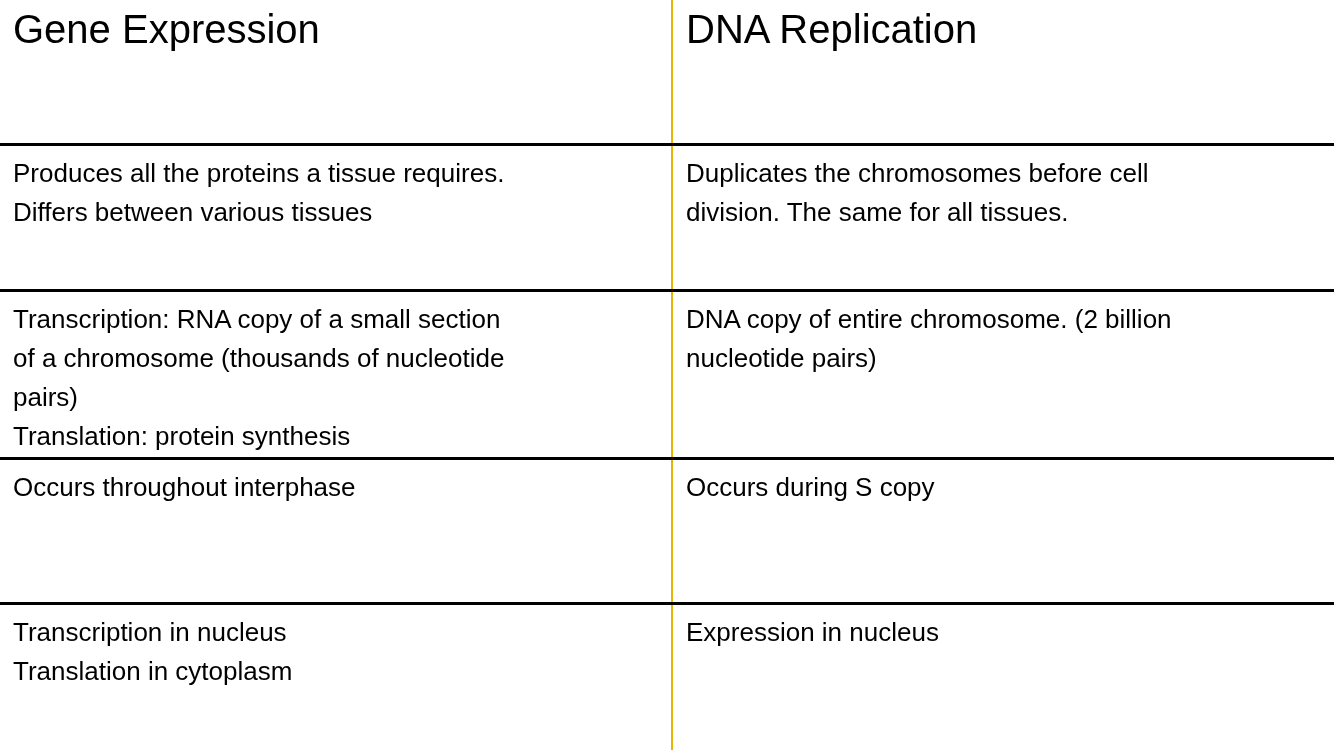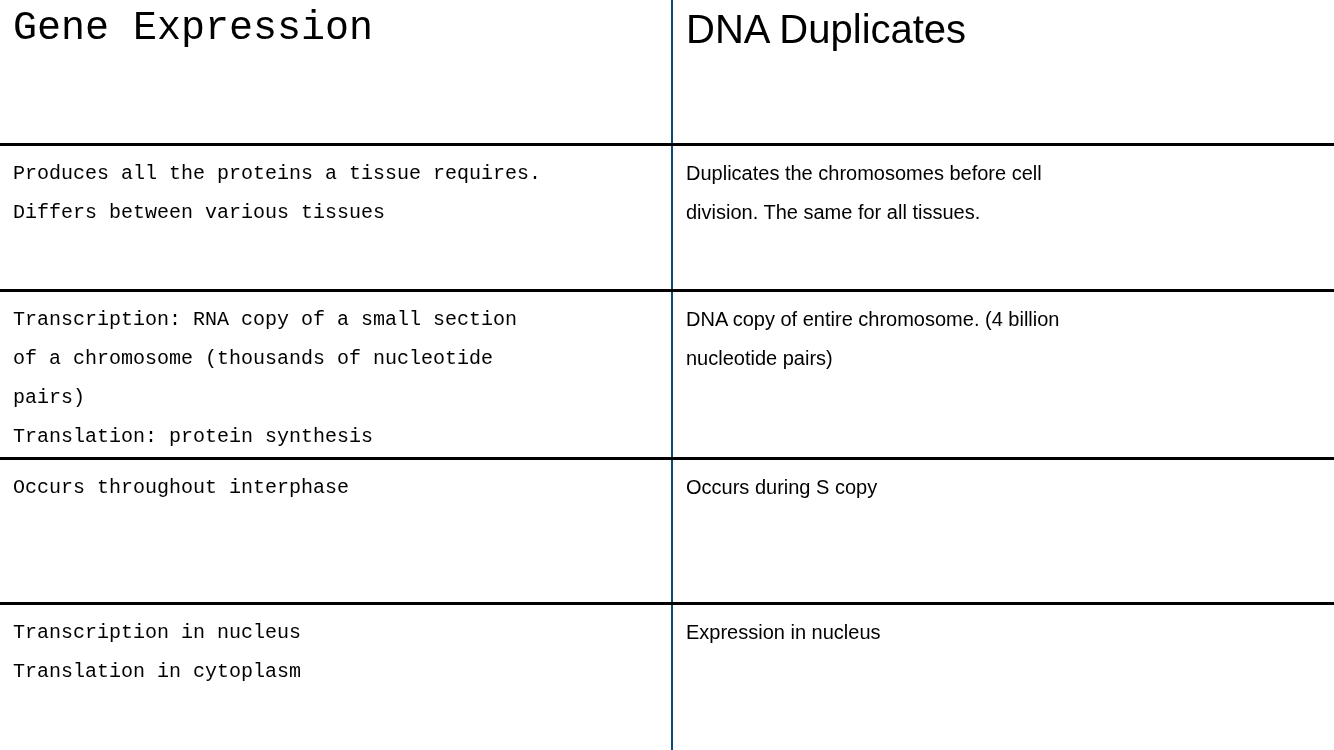--- a/index.html
+++ b/index.html
@@ -28,66 +28,65 @@
     white-space: pre-line;
     padding: 8px 16px 0 13px;
     overflow: hidden;
   }
   table.cmp th {
     font-size: 40px;
     line-height: 48px;
     padding-top: 5px;
   }
   table.cmp td {
-    font-size: 20px;
+    font-size: 26px;
     line-height: 39px;
   }
   
   table.cmp tr:not(:last-child) > th,
   table.cmp tr:not(:last-child) > td {
     border-bottom: 3px solid #000000;
   }
   
   table.cmp th:first-child,
   table.cmp td:first-child {
-    border-right: 2px solid #0c4a6e;
-    font-family: Liberation Mono, monospace;
+    border-right: 2px solid #eab308;
   }
   
   table.cmp tr:nth-child(1) { height: 144px; }
   table.cmp tr:nth-child(2) { height: 146px; }
   table.cmp tr:nth-child(3) { height: 168px; margin-top: 22px; }
   table.cmp tr:nth-child(4) { height: 145px; }
   table.cmp tr:nth-child(5) { height: 175px; }
 </style>
 </head>
 <body>
 
 <table class="cmp">
   <colgroup>
     <col class="c1">
     <col class="c2">
   </colgroup>
   <tbody>
     <tr>
       <th>Gene Expression</th>
-      <th>DNA Duplicates</th>
+      <th>DNA Replication</th>
     </tr>
     <tr>
       <td>Produces all the proteins a tissue requires.
 Differs between various tissues</td>
       <td>Duplicates the chromosomes before cell
 division. The same for all tissues.</td>
     </tr>
     <tr>
       <td>Transcription: RNA copy of a small section
 of a chromosome (thousands of nucleotide
 pairs)
 Translation: protein synthesis</td>
-      <td>DNA copy of entire chromosome. (4 billion
+      <td>DNA copy of entire chromosome. (2 billion
 nucleotide pairs)</td>
     </tr>
     <tr>
       <td>Occurs throughout interphase</td>
       <td>Occurs during S copy</td>
     </tr>
     <tr>
       <td>Transcription in nucleus
 Translation in cytoplasm</td>
       <td>Expression in nucleus</td>

